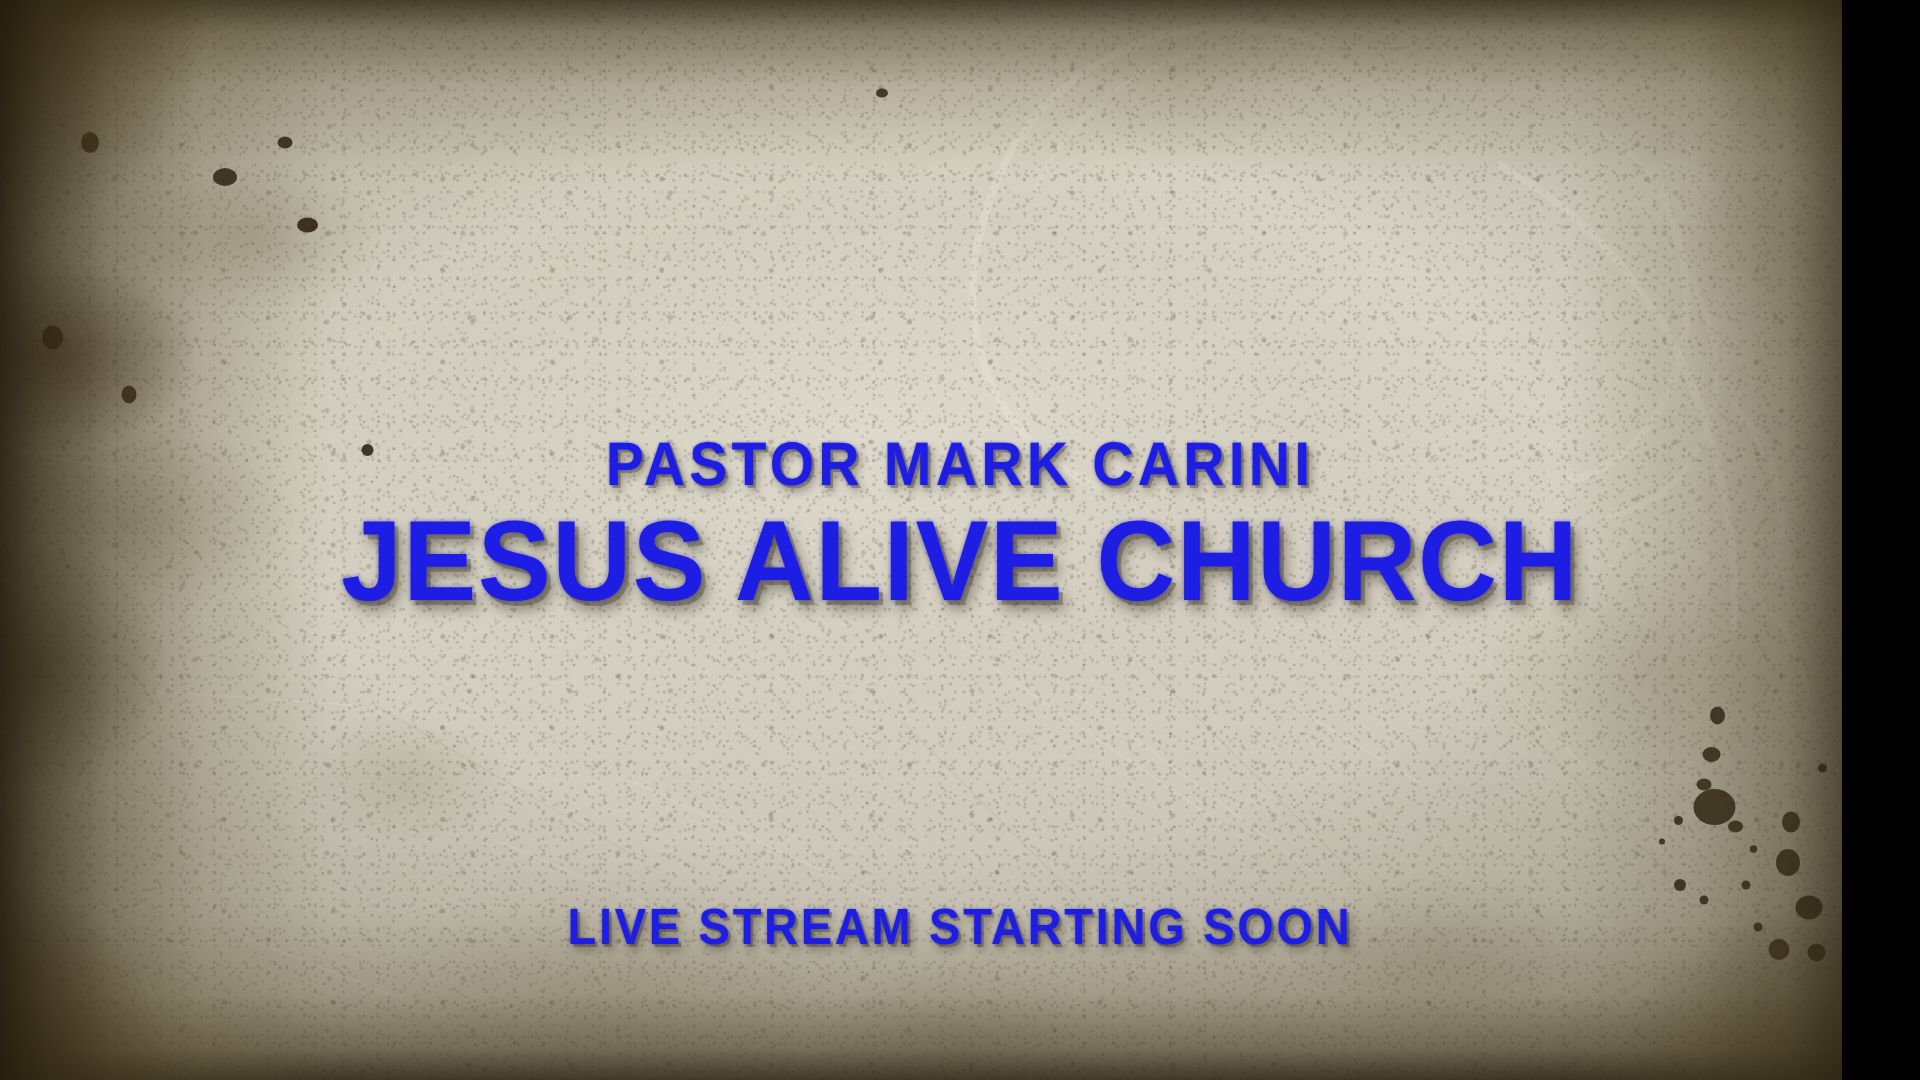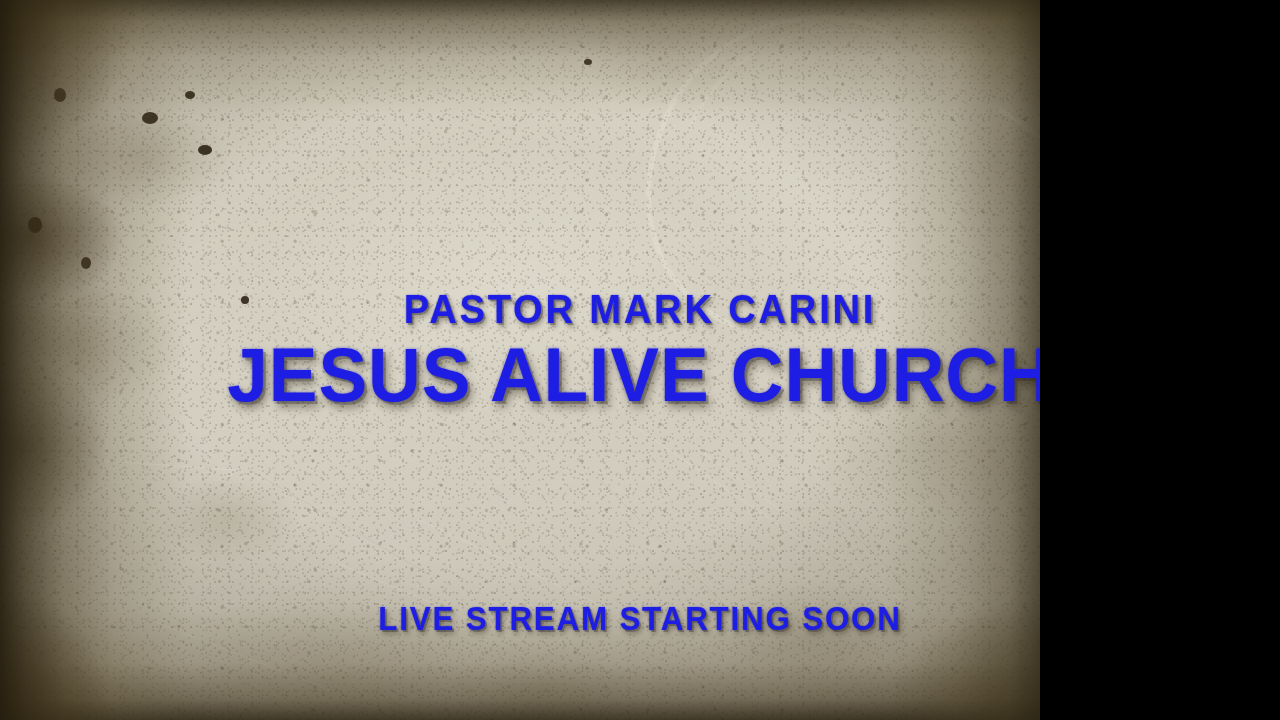--- a/index.html
+++ b/index.html
@@ -8,21 +8,21 @@
     padding: 0;
     width: 1280px;
     height: 720px;
     overflow: hidden;
     background: #000;
     font-family: "Liberation Sans", sans-serif;
   }
 
   #stage {
     position: relative;
-    width: 1040px;
+    width: 1228px;
     height: 720px;
     overflow: hidden;
     background-color: #eab308;
     isolation: isolate;
   }
 
   
   .bg-base {
     position: absolute;
     inset: 0;

